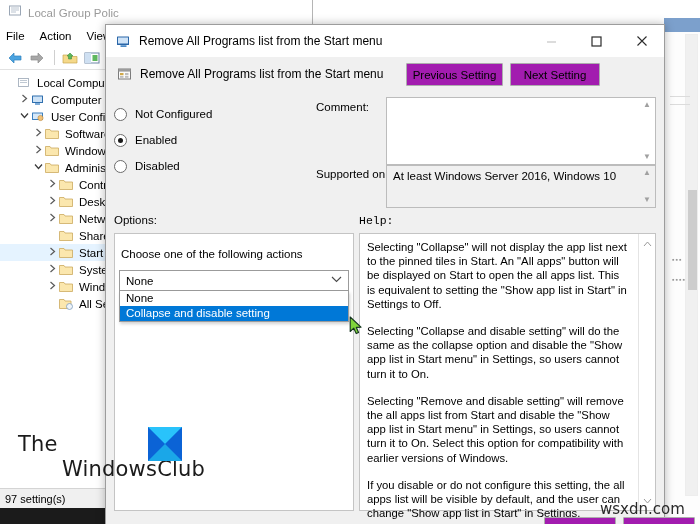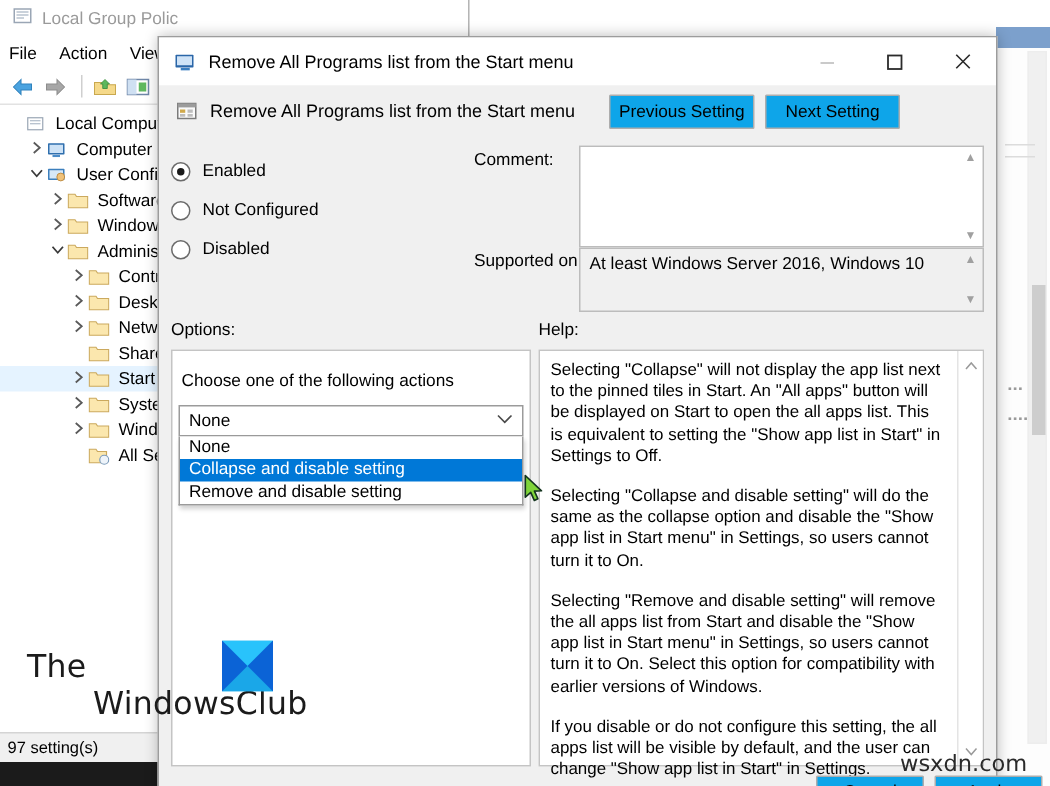--- a/index.html
+++ b/index.html
@@ -165,21 +165,21 @@
     background: #f0f0f0;
     display: flex; align-items: center;
   }
   .dlg-sub-icon { margin-left: 11px; display: flex; align-items: center; }
   .dlg-sub-text { font-size: 12px; color: #000; margin-left: 8px; white-space: nowrap; }
 
   .btn {
     font-family: "Liberation Sans", sans-serif;
     font-size: 11.5px;
     color: #000;
-    background: #0ea5e9;
+    background: #a21caf;
     border: 1px solid #adadad;
     border-radius: 1px;
     height: 23px;
     display: inline-flex;
     align-items: center;
     justify-content: center;
     box-sizing: border-box;
     cursor: default;
   }
   .btn-prev { position: absolute; left: 300px; top: 38px; width: 97px; }
@@ -197,21 +197,21 @@
   .radio-mark.on::after {
     content: ""; position: absolute;
     left: 3px; top: 3px; width: 5px; height: 5px;
     border-radius: 50%; background: #1a1a1a;
   }
   .radio-label { font-size: 11.5px; color: #000; margin-left: 8px; white-space: nowrap; }
 
   .lbl-comment { position: absolute; left: 210px; top: 76px; font-size: 11.5px; color: #000; }
   .lbl-supported { position: absolute; left: 210px; top: 143px; font-size: 11.5px; color: #000; }
   .lbl-options { position: absolute; left: 8px; top: 189px; font-size: 11.5px; color: #000; }
-  .lbl-help { position: absolute; left: 253px; top: 189px; font-size: 11.5px; color: #000; }
+  .lbl-help { position: absolute; left: 253px; top: 189px; font-size: 11.5px; color: #000; font-family: Liberation Mono, monospace; }
 
   .field-comment {
     position: absolute; left: 280px; top: 72px;
     width: 270px; height: 68px;
     background: #ffffff; border: 1px solid #bcbcbc;
     box-sizing: border-box;
   }
   .field-supported {
     position: absolute; left: 280px; top: 140px;
     width: 270px; height: 43px;
@@ -619,26 +619,26 @@
         </svg>
       </span>
       <span class="dlg-sub-text">Remove All Programs list from the Start menu</span>
     </div>
 
     <div class="btn btn-prev">Previous Setting</div>
     <div class="btn btn-next">Next Setting</div>
 
     <div class="radio-col">
       <div class="radio-row">
+        <span class="radio-mark"></span>
+        <span class="radio-label">Not Configured</span>
+      </div>
+      <div class="radio-row">
         <span class="radio-mark on"></span>
         <span class="radio-label">Enabled</span>
-      </div>
-      <div class="radio-row">
-        <span class="radio-mark"></span>
-        <span class="radio-label">Not Configured</span>
       </div>
       <div class="radio-row">
         <span class="radio-mark"></span>
         <span class="radio-label">Disabled</span>
       </div>
     </div>
 
     <div class="lbl-comment">Comment:</div>
     <div class="field-comment">
       <span></span>
@@ -666,21 +666,20 @@
         <span class="combo-text">None</span>
         <span class="combo-arrow">
           <svg width="11" height="7" viewBox="0 0 11 7">
               <path d="M1 1 L5.5 5.5 L10 1" stroke="#4a4a4a" stroke-width="1.1" fill="none"></path>
             </svg>
         </span>
       </div>
       <div class="combo-list" id="combo-list">
           <div class="combo-item">None</div>
           <div class="combo-item sel">Collapse and disable setting</div>
-          <div class="combo-item">Remove and disable setting</div>
         </div>
     </div>
 
     <span class="cursor-arrow">
       <svg width="14" height="20" viewBox="0 0 14 20">
         <path d="M1.2 1 L1.2 15.5 L4.8 12.2 L7.2 17.6 L9.6 16.5 L7.3 11.4 L12 11.2 Z" fill="#7fd43a" stroke="#14341f" stroke-width="1.1" stroke-linejoin="round"></path>
       </svg>
     </span>
 
     <div class="panel-help">

